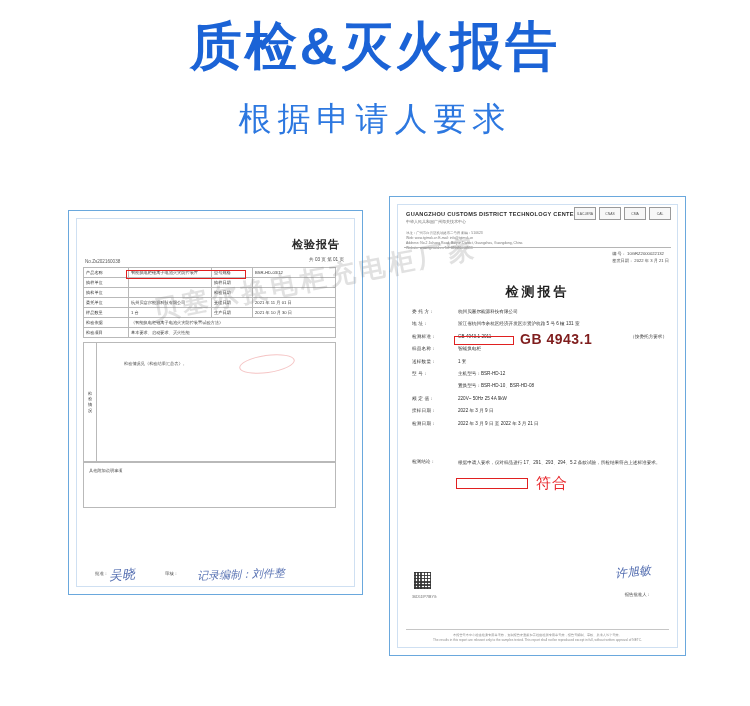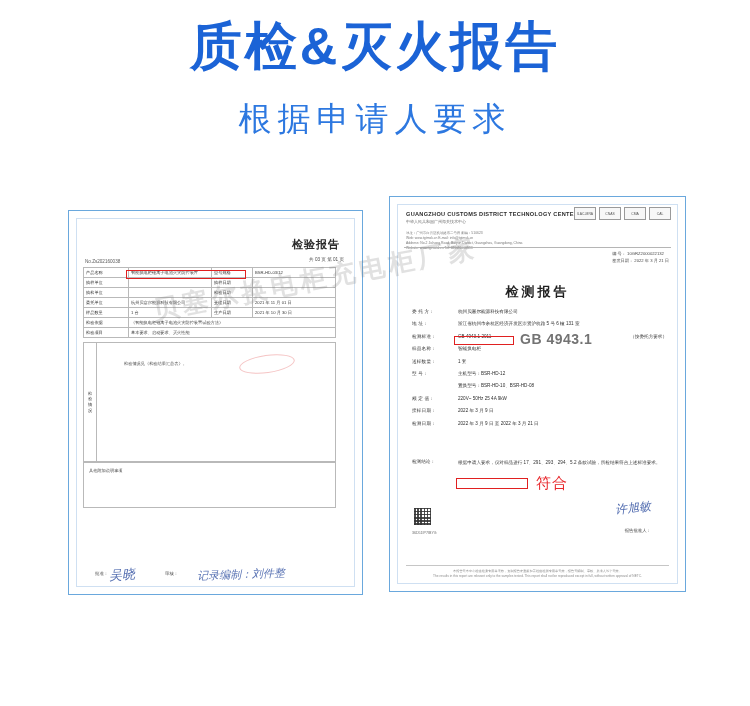--- a/index.html
+++ b/index.html
@@ -57,21 +57,21 @@
     left: 68px;
     top: 210px;
     width: 295px;
     height: 385px;
     border: 1px solid #6aa8dd;
   }
   .doc-right {
     left: 389px;
     top: 196px;
     width: 297px;
-    height: 396px;
+    height: 460px;
     border: 1px solid #6aa8dd;
   }
   .doc-inner {
     position: absolute;
     left: 7px;
     top: 7px;
     right: 7px;
     bottom: 7px;
     border: 1px solid #cfe0f2;
     box-sizing: border-box;
@@ -328,21 +328,21 @@
     height: 9px;
     border: 1px solid #e02020;
     box-sizing: border-box;
   }
   .r-gb {
     position: absolute;
     left: 130px;
     top: 134px;
     font-size: 14px;
     font-weight: bold;
-    color: #737373;
+    color: #7f1d1d;
     letter-spacing: 0.5px;
     white-space: nowrap;
   }
   .r-concl {
     position: absolute;
     left: 22px;
     top: 262px;
     right: 18px;
     font-size: 4.6px;
     color: #343434;

